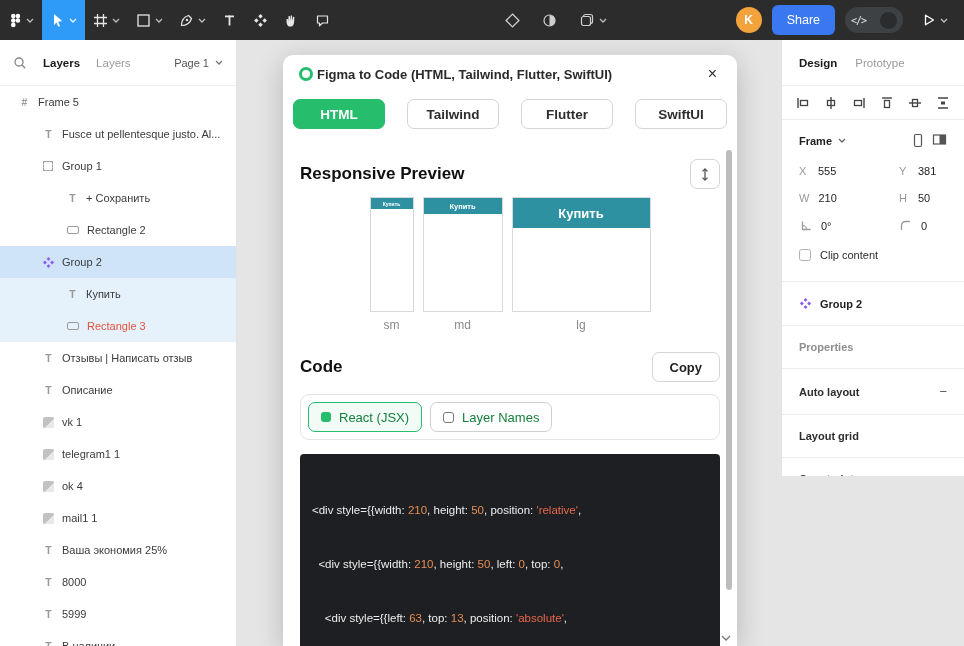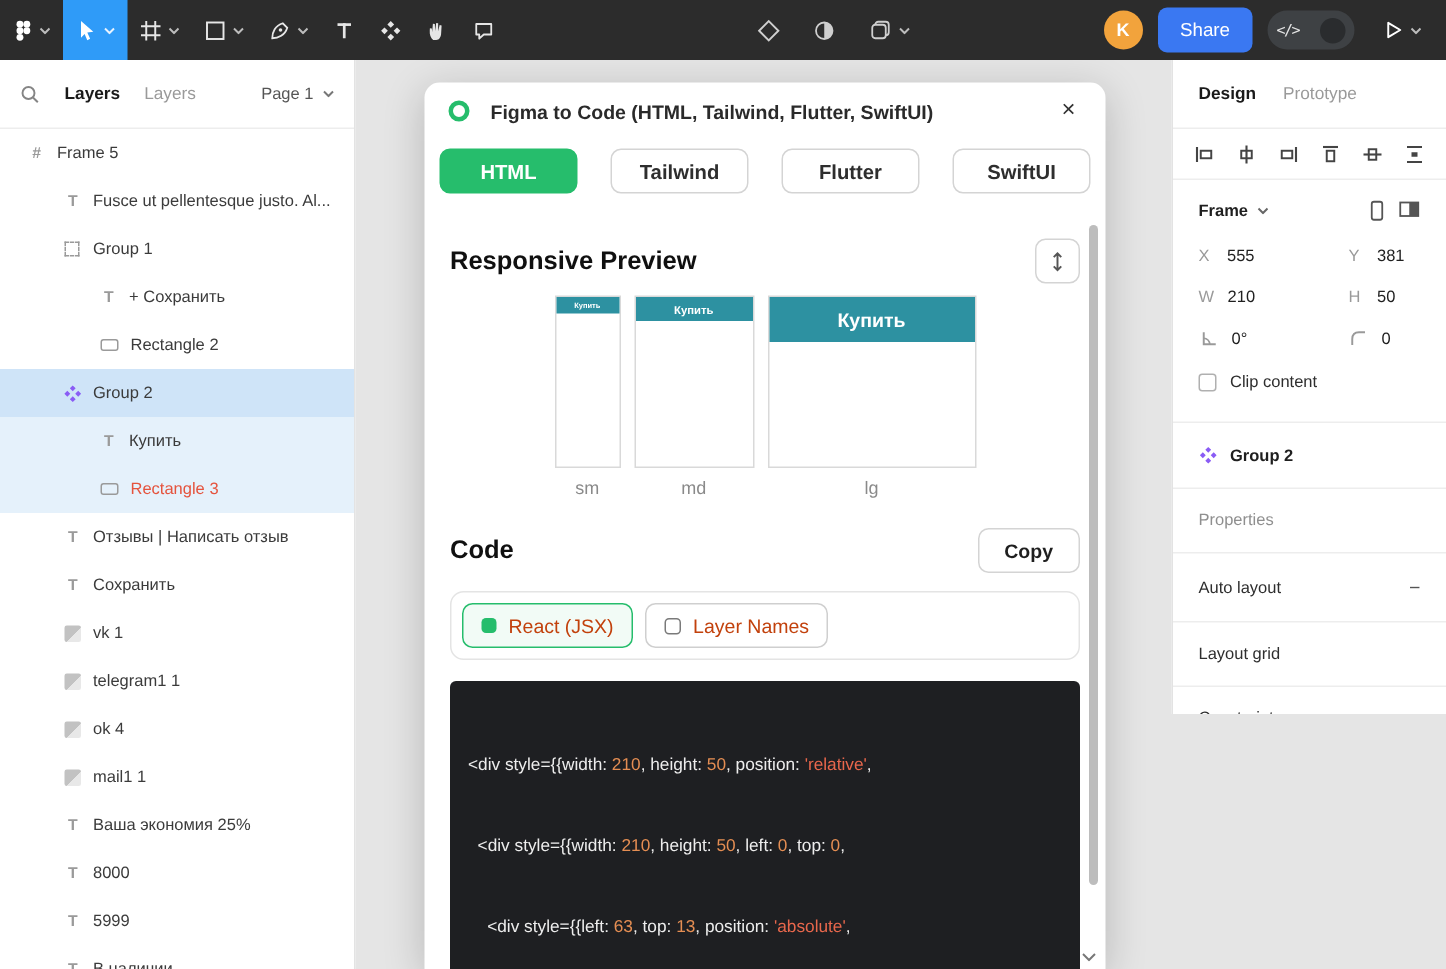--- a/index.html
+++ b/index.html
@@ -51,39 +51,39 @@
   .frame-head{display:flex;align-items:center;gap:6px;font-weight:700;color:#1F1F1F}
   .fh-icons{margin-left:auto;display:flex;gap:9px;color:#555}
   .coords{display:grid;grid-template-columns:100px 1fr;row-gap:15px;margin-top:17px}
   .field{display:flex;gap:9px;align-items:center}
   .flabel{color:#9A9A9A;min-width:10px}
   .fval{color:#1F1F1F}
   .clip-row{display:flex;gap:9px;align-items:center;margin-top:17px;color:#2E2E2E}
   .checkbox{width:12px;height:12px;border:1px solid #B0B0B0;border-radius:2.5px;background:#fff;flex:none}
   .isec{padding:15px 17px;border-top:1px solid #EDEDED}
   .sel-row{display:flex;align-items:center;gap:8px;font-weight:700;color:#1F1F1F}
-  .sec-title{font-weight:400;color:#2E2E2E}
+  .sec-title{font-weight:700;color:#2E2E2E}
   .sec-title.dim{color:#8F8F8F}
   .al-row{display:flex;align-items:center;justify-content:space-between}
   .plusminus{color:#555;font-size:13px;padding:0 0 0 6px}
   .cons-body{display:flex;gap:22px;margin-top:15px;padding-bottom:12px}
   .cwidget{width:58px;height:58px;border:1px solid #DCDCDC;border-radius:5px;position:relative;flex:none}
   .cw{position:absolute;background:#5A5A5A}
   .cw.cv{left:28px;top:22px;width:2px;height:14px}
   .cw.ch{left:22px;top:28px;width:14px;height:2px}
   .cw.top{left:28px;top:4px;width:2px;height:9px;background:#2F80ED}
   .cw.left{left:4px;top:28px;width:9px;height:2px;background:#2F80ED}
   .cdrops{display:flex;flex-direction:column;justify-content:space-around;height:58px}
   .cdrop{display:flex;align-items:center;gap:7px;color:#2E2E2E}
   .cdrop .chev{color:#777}
 
   
   .canvas{position:absolute;left:237px;top:40px;width:544px;height:606px;background:#E5E5E5}
   .modal{position:absolute;left:283px;top:55px;width:454px;height:591px;background:#fff;border-radius:10px 10px 0 0;box-shadow:0 6px 28px rgba(0,0,0,.2);z-index:20;overflow:hidden}
-  .m-head{height:38px;display:flex;align-items:center;gap:14px;padding:16px 16px}
+  .m-head{height:38px;display:flex;align-items:center;gap:4px;padding:16px 16px}
   .plugin-ic{width:14px;height:14px;border:3.5px solid #26BD6C;border-radius:50%;flex:none}
   .m-title{font-size:13px;font-weight:700;color:#2A2A2A}
   .m-close{margin-left:auto;color:#333;font-size:16px;line-height:1;padding:2px 4px}
   .m-tabs{display:flex;gap:22px;padding:6px 10px 12px}
   .m-tab{flex:1;height:30px;border:1px solid #D4D4D4;border-radius:7px;background:#fff;font-size:13.5px;font-weight:600;color:#2E2E2E;display:flex;align-items:center;justify-content:center}
   .m-tab.active{background:#26BD6C;border-color:#26BD6C;color:#fff}
   .m-body{padding:0 17px;position:relative}
   .h2row{display:flex;align-items:center;justify-content:space-between;margin-top:18px}
   .h2{font-size:17px;font-weight:700;color:#101010}
   .iconbtn{width:30px;height:30px;border:1px solid #D4D4D4;border-radius:7px;display:flex;align-items:center;justify-content:center;background:#fff;color:#444}
@@ -94,21 +94,21 @@
   .pcol.md .pframe{width:80px}
   .pcol.lg .pframe{width:139px}
   .pbtn{background:#2D91A1;color:#fff;display:flex;align-items:center;justify-content:center;font-weight:600;overflow:hidden}
   .pcol.sm .pbtn{height:11px;font-size:5px}
   .pcol.md .pbtn{height:16px;font-size:7.5px}
   .pcol.lg .pbtn{height:30px;font-size:13px}
   .plabel{text-align:center;color:#8A8A8A;font-size:12px;margin-top:6px}
   .coderow{margin-top:20px}
   .copy-btn{height:30px;padding:0 17px;border:1px solid #D4D4D4;border-radius:7px;background:#fff;font-size:13px;color:#1F1F1F;font-weight:600}
   .opts{margin-top:12px;border:1px solid #E4E4E4;border-radius:9px;padding:7px;display:flex;gap:8px}
-  .chip{height:30px;display:flex;align-items:center;gap:8px;padding:0 12px;border:1px solid #CFCFCF;border-radius:7px;font-size:13px;color:#c2410c;background:#fff;white-space:nowrap}
+  .chip{height:30px;display:flex;align-items:center;gap:8px;padding:0 12px;border:1px solid #CFCFCF;border-radius:7px;font-size:13px;color:#15803d;background:#fff;white-space:nowrap}
   .chip.on{border-color:#26BD6C;background:#F2FBF6}
   .dot{width:10px;height:10px;border-radius:3px;background:#26BD6C;flex:none}
   .box{width:11px;height:11px;border:1.5px solid #7A7A7A;border-radius:3px;background:#fff;flex:none}
   .codeblock{margin-top:14px;background:#1E1F22;border-radius:4px;padding:11px 12px;font-family:"DejaVu Sans Mono",monospace;font-size:11.5px;line-height:18px;color:#EDEDED;white-space:pre;overflow:hidden}
   .tok.num{color:#E58E53}
   .tok.str{color:#E8674C}
   .vscroll{position:absolute;right:5px;top:95px;width:6px;height:475px}
   .vthumb{width:6px;height:440px;background:#BDBDBD;border-radius:3px}
   .vsdown{position:absolute;right:6px;bottom:5px;color:#777}
 </style>
@@ -275,21 +275,21 @@
     <div class="lrow subsel" style="--ind:2">
         <span class="rect-ic"></span>
         <span class="llabel red">Rectangle 3</span>
       </div>
     <div class="lrow" style="--ind:1">
         <span class="g">T</span>
         <span class="llabel">Отзывы | Написать отзыв</span>
       </div>
     <div class="lrow" style="--ind:1">
         <span class="g">T</span>
-        <span class="llabel">Сохранить</span>
+        <span class="llabel">Описание</span>
       </div>
     <div class="lrow" style="--ind:1">
         <span class="img-ic"></span>
         <span class="llabel">vk 1</span>
       </div>
     <div class="lrow" style="--ind:1">
         <span class="img-ic"></span>
         <span class="llabel">telegram1 1</span>
       </div>
     <div class="lrow" style="--ind:1">

